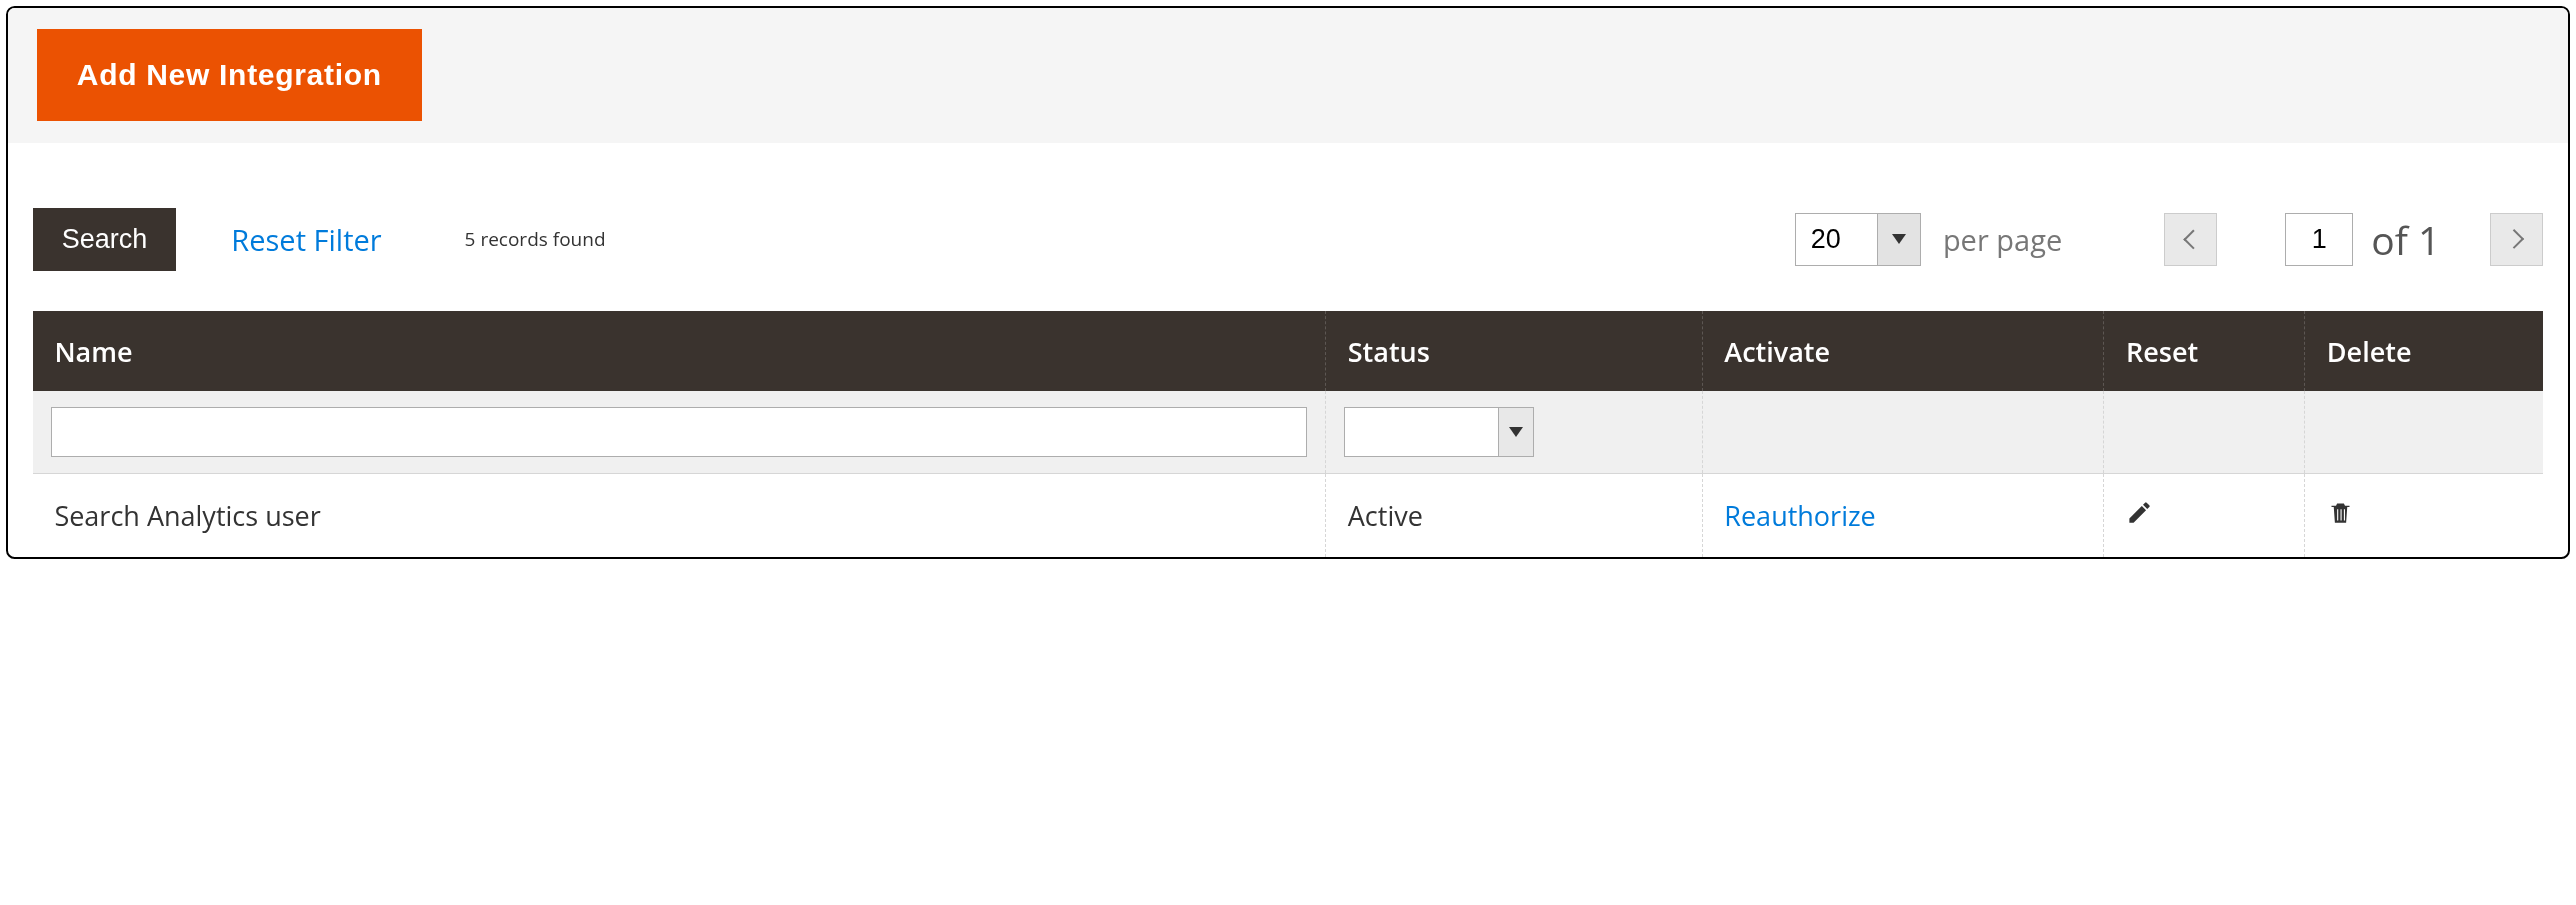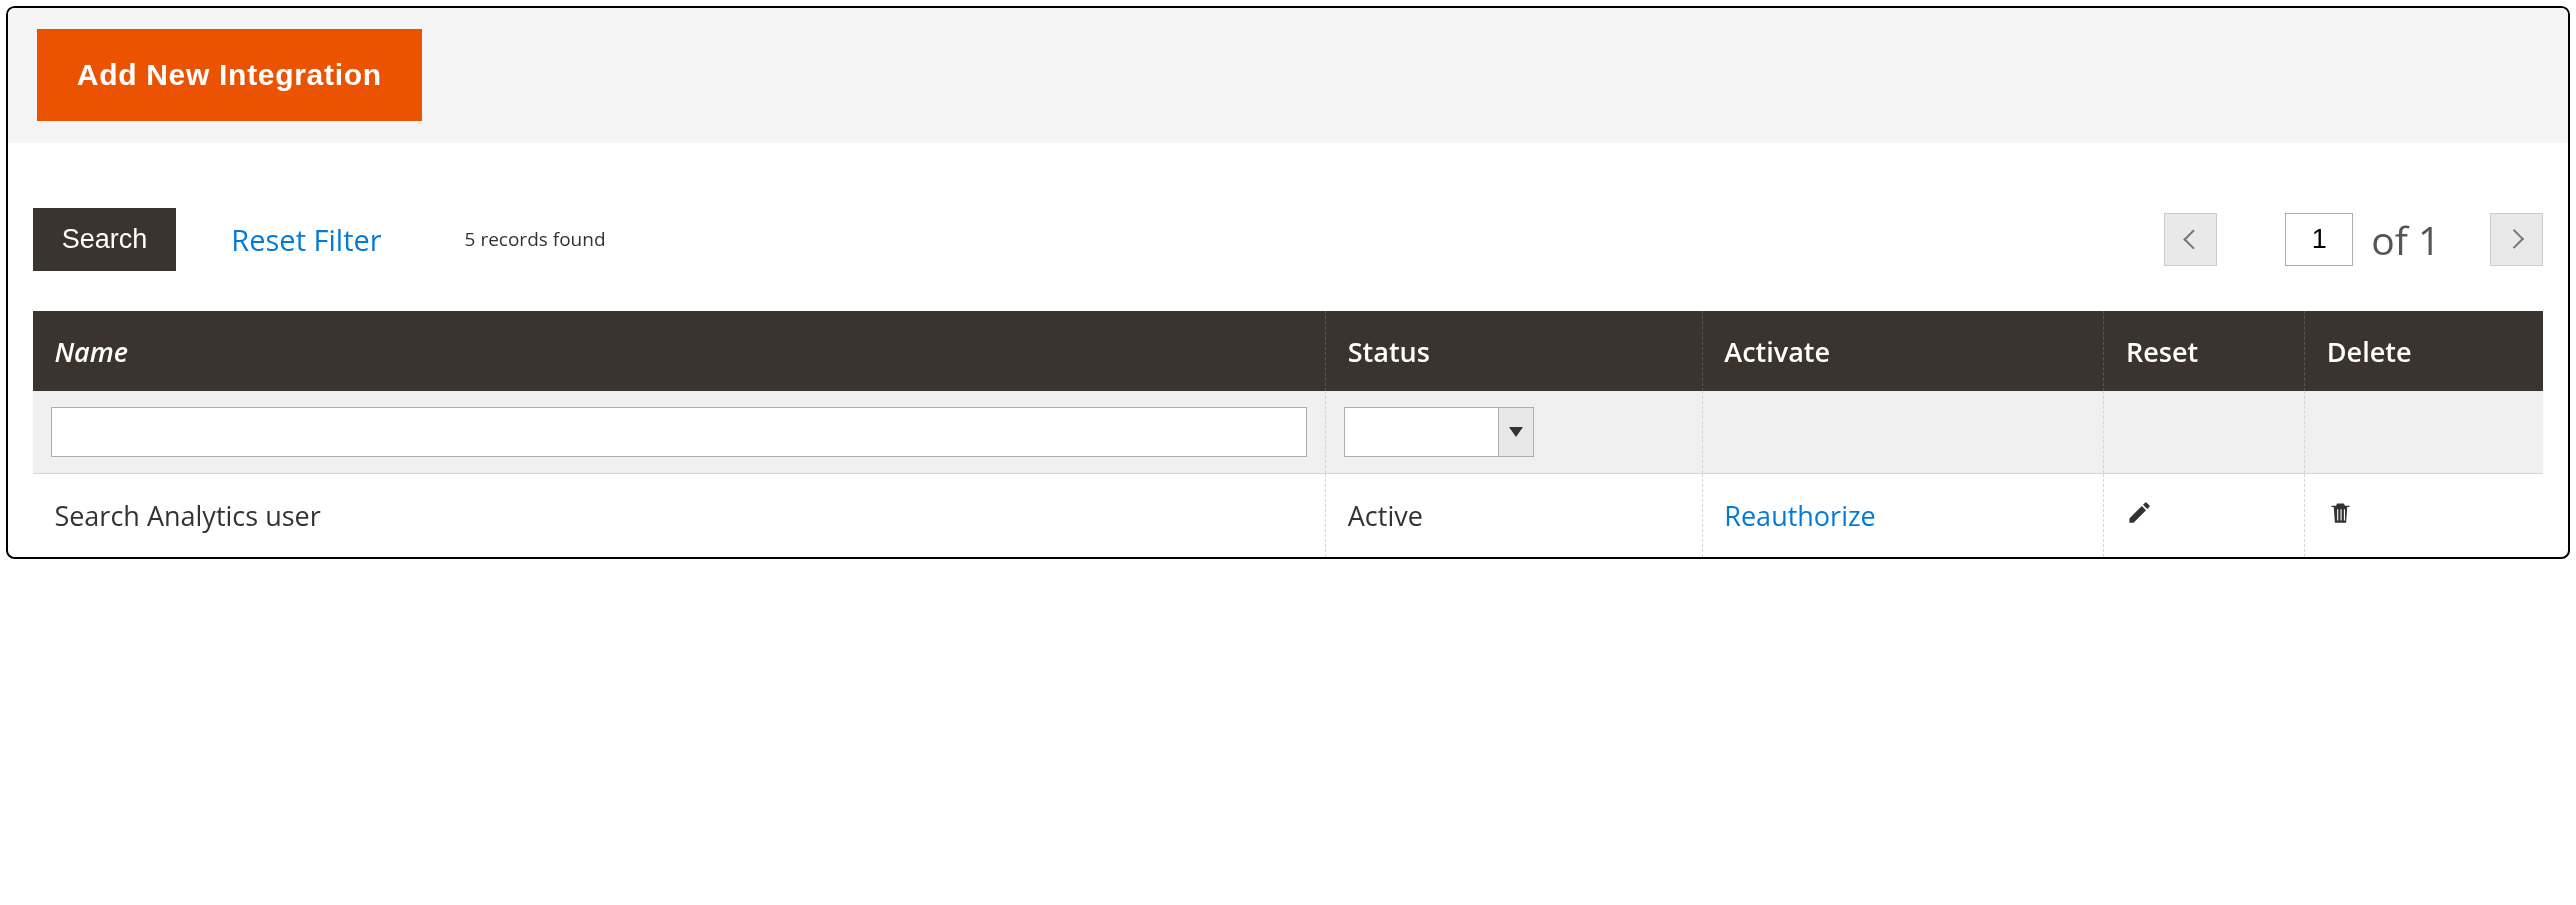--- a/index.html
+++ b/index.html
@@ -186,21 +186,21 @@
       font-weight: 600;
       text-align: left;
       padding: 21.6px 21.6px;
       border-right: 0.7px dashed rgba(255,255,255,0.18);
     }
     
     thead th:last-child {
       border-right: none;
     }
     
-    .col-name { width: 51.5%; font-style: italic; }
+    .col-name { width: 51.5%; }
     .col-status { width: 15%; }
     .col-activate { width: 16%; }
     .col-edit { width: 8%; }
     .col-delete { width: 9.5%; }
     
     .filter-row {
       background: #f0f0f0;
     }
     
     .filter-row td {
@@ -284,20 +284,27 @@
     <button class="btn-primary">Add New Integration</button>
   </div>
 
   <div class="toolbar">
     <button class="btn-search">Search</button>
     <a class="reset-link">Reset Filter</a>
     <span class="records-found">5 records found</span>
 
     <div class="spacer"></div>
 
+    <div class="per-page-group">
+      <input class="page-size-input" value="20" style="">
+      <div class="page-size-dropdown">
+        <div class="triangle-down"></div>
+      </div>
+      <span class="per-page-label">per page</span>
+    </div>
 
     <div class="pager-group">
       <div class="pager-btn">
         <div class="chevron chevron-left"></div>
       </div>
       <input class="page-input" value="1" style="">
       <span class="page-of">of 1</span>
       <div class="pager-btn">
         <div class="chevron chevron-right"></div>
       </div>

